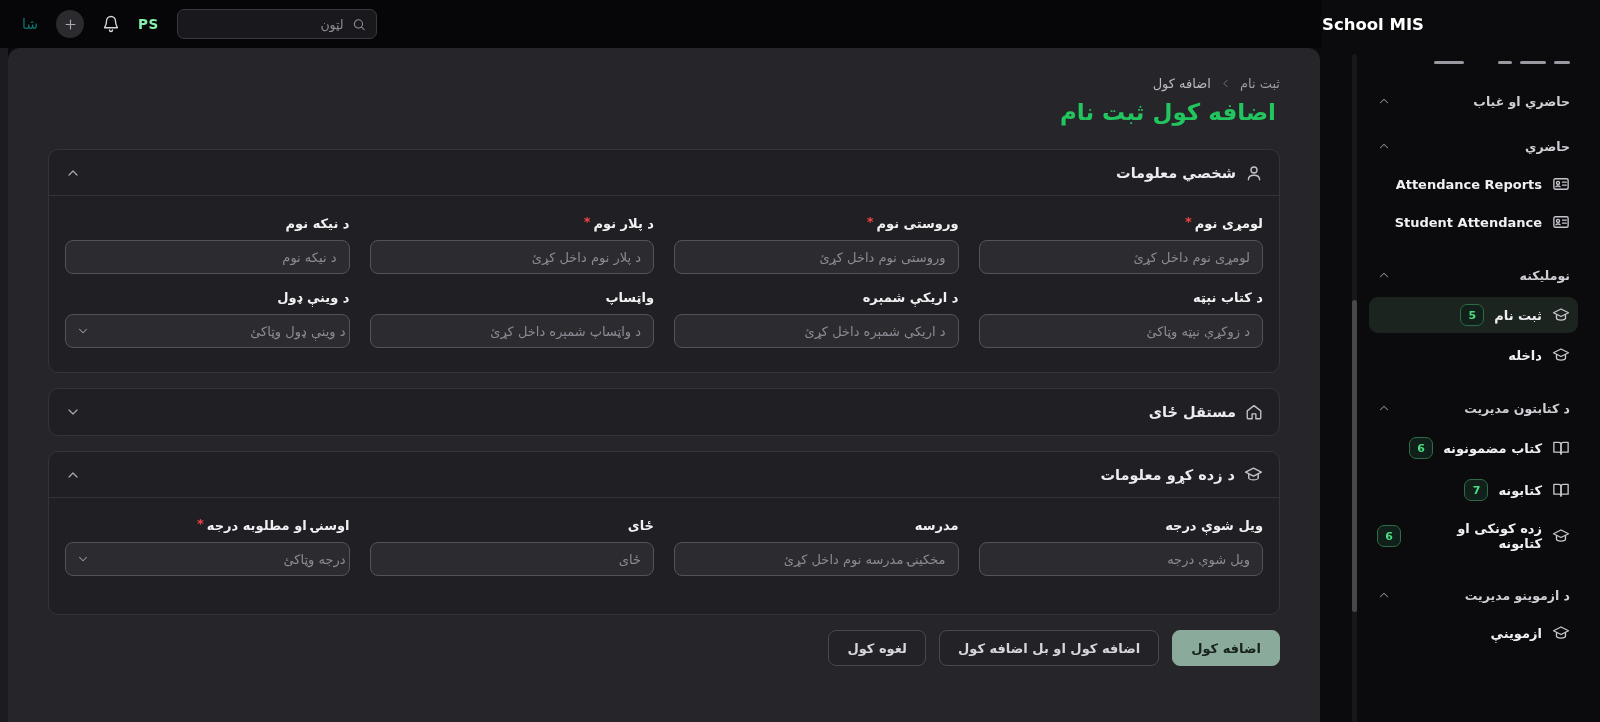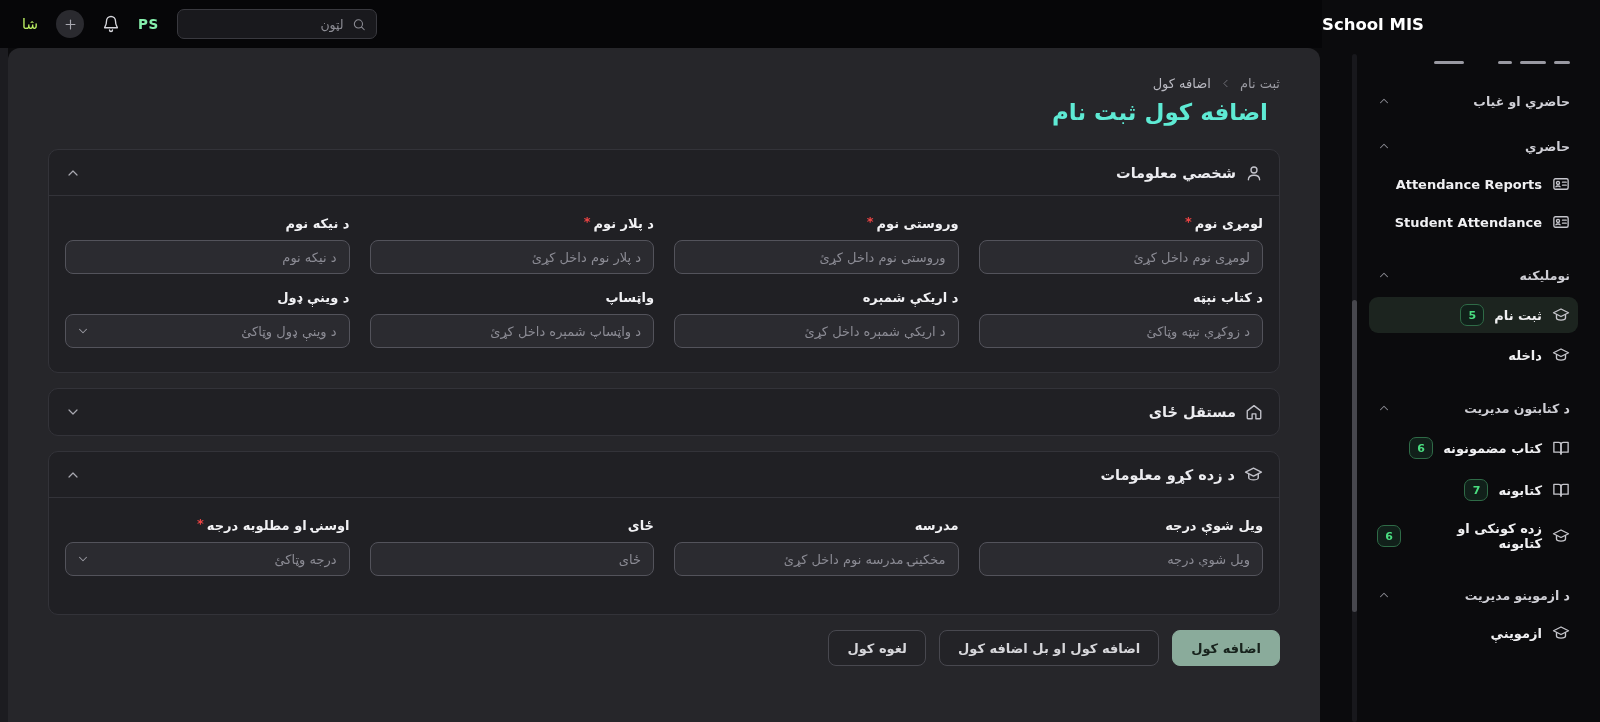--- a/index.html
+++ b/index.html
@@ -5,40 +5,40 @@
   * { margin:0; padding:0; box-sizing:border-box; }
   html,body { width:1600px; height:722px; overflow:hidden; background:#0b0b0d;
     font-family:"DejaVu Sans", sans-serif; }
   svg { display:block; stroke:currentColor; fill:none; stroke-width:1.8;
         stroke-linecap:round; stroke-linejoin:round; }
 
   
   .topbar { position:absolute; left:0; top:0; width:1600px; height:48px; background:#060608; }
   .topbar-cluster { position:absolute; left:22px; top:0; height:48px; display:flex;
     align-items:center; gap:18px; }
-  .back-label { color:#bef264; font-size:14px; }
+  .back-label { color:#0f766e; font-size:14px; }
   .plus-btn { width:28px; height:28px; border-radius:50%; background:#2a2a2f;
     display:flex; align-items:center; justify-content:center; color:#a8a8b0; cursor:pointer; }
   .bell { color:#d6d6dc; }
   .user-initials { color:#86efac; font-size:13.5px; font-weight:bold; letter-spacing:.5px; }
   .searchbox { width:200px; height:30px; background:#19191d; border:1px solid #39393f;
     border-radius:7px; display:flex; align-items:center; gap:8px; padding:0 10px; color:#8c8c94; }
   .searchbox input { flex:1; background:transparent; border:none; outline:none;
     color:#d0d0d6; font-size:12.5px; font-family:inherit; text-align:right; }
   .searchbox input::placeholder { color:#8c8c94; }
 
   
   .main-panel { position:absolute; left:8px; top:48px; width:1312px; height:700px;
     background:#26262a; border-radius:12px; padding:28px 40px 0 40px; direction:rtl; }
   .main-scrollbar { position:absolute; left:0; top:48px; width:8px; height:674px;
     background:#1c1c20; }
   .breadcrumb { display:flex; align-items:center; gap:8px; font-size:13px; color:#9a9aa2; }
   .breadcrumb .sep { color:#6f6f77; }
   .crumb-current { color:#b9b9c1; }
-  .page-title { margin:8px 12px 24px 0; color:#5eead4; font-size:23px; font-weight:bold; }
+  .page-title { margin:8px 4px 24px 0; color:#22c55e; font-size:23px; font-weight:bold; }
 
   .card { background:#202024; border:1px solid #333339; border-radius:10px; margin-bottom:15px; }
   .card-header { height:46px; display:flex; align-items:center; justify-content:space-between;
     padding:0 16px; cursor:pointer; }
   .card-header.expanded { border-bottom:1px solid #333339; }
   .card-title { display:flex; align-items:center; gap:9px; color:#ececf0;
     font-size:14.5px; font-weight:600; }
   .card-title svg { color:#c2c2ca; }
   .card-chevron { color:#a8a8b0; }
   .card-body { padding:20px 16px 24px 16px; }
@@ -47,21 +47,21 @@
   .field-grid { display:grid; grid-template-columns:repeat(4,1fr); column-gap:20px;
     row-gap:16px; }
   .flabel { display:flex; align-items:flex-start; gap:3px; color:#f1f1f4; font-size:13px;
     font-weight:600; margin-bottom:8px; line-height:16px; }
   .req { color:#ef4444; font-size:13px; line-height:12px; }
   .finput { width:100%; height:34px; background:#2b2b30; border:1px solid #53535b;
     border-radius:8px; padding:0 12px; color:#d6d6da; font-size:13px; font-family:inherit;
     outline:none; text-align:right; direction:rtl; }
   .finput::placeholder { color:#8b8b94; }
   .fselect { position:relative; width:100%; height:34px; background:#2b2b30;
-    border:1px solid #53535b; border-radius:8px; padding:0 12px; display:flex;
+    border:1px solid #53535b; border-radius:8px; padding:0 3px; display:flex;
     align-items:center; justify-content:flex-start; color:#8b8b94; font-size:13px;
     cursor:pointer; }
   .fselect .chev { position:absolute; left:10px; top:50%; transform:translateY(-50%);
     color:#9a9aa2; }
 
   .footer-actions { display:flex; gap:13px; margin-top:8px; justify-content:flex-start; }
   .btn { height:36px; border-radius:8px; font-size:13px; font-weight:600;
     font-family:inherit; cursor:pointer; padding:0 18px; }
   .btn-outline { background:#232327; border:1px solid #48484f; color:#d6d6da; }
   .btn-primary { background:#8aab9b; border:1px solid #8aab9b; color:#18231d; }

